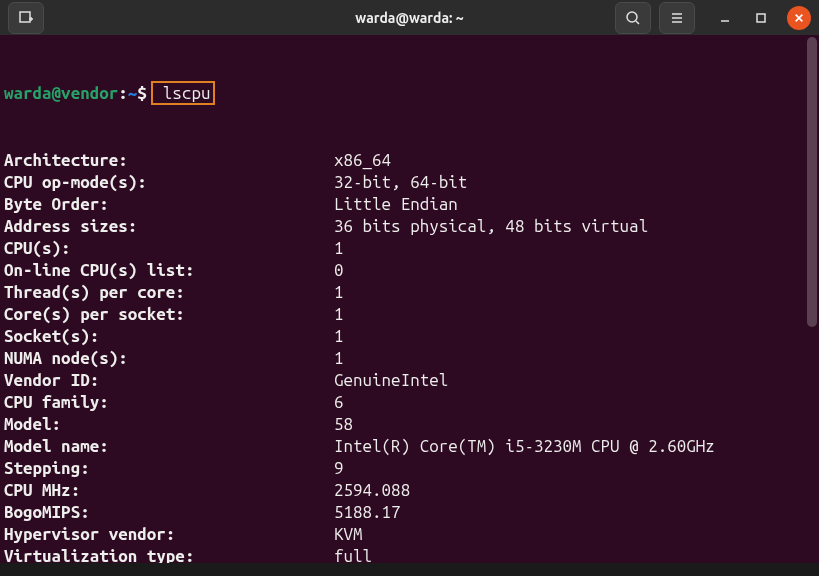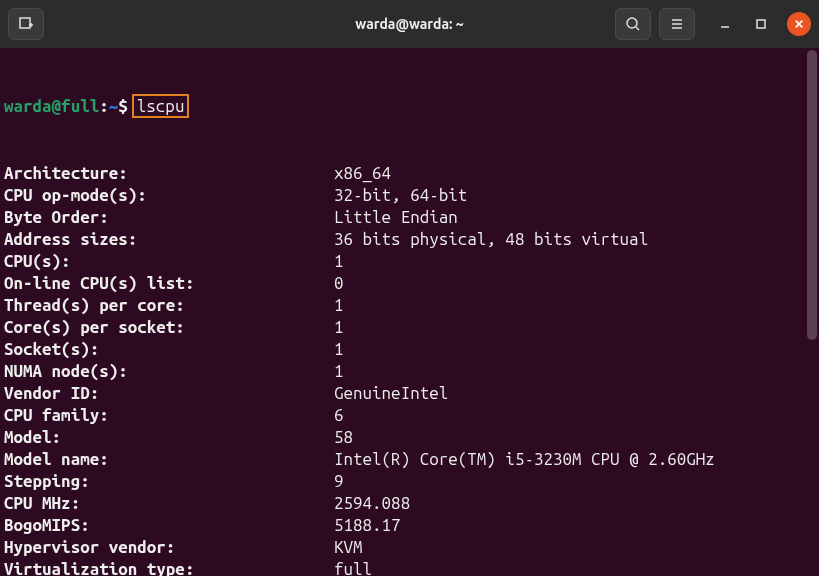--- a/index.html
+++ b/index.html
@@ -8,21 +8,21 @@
       box-sizing: border-box;
     }
     body {
       width: 819px;
       height: 576px;
       background: #1a1a1a;
       font-family: "Ubuntu Mono", "DejaVu Sans Mono", monospace;
       overflow: hidden;
     }
     .titlebar {
-      height: 48px;
+      height: 35px;
       background: #2c2c2c;
       display: flex;
       align-items: center;
       padding: 0 8px;
       position: relative;
       text-align: right;
     }
     .tab-button {
       width: 36px;
       height: 32px;
@@ -135,21 +135,21 @@
       color: #2a7bde;
       font-weight: bold;
     }
     .prompt-dollar {
       color: #eeeeec;
       font-weight: bold;
       margin-right: 4px;
     }
     .command-highlight {
       border: 2px solid #e08020;
-      padding: 0 3px 0px 3px;
+      padding: 0 3px 0px 10px;
       color: #eeeeec;
       display: inline-block;
       line-height: 20px;
     }
     .output-line {
       display: flex;
     }
     .output-label {
       width: 330px;
       display: inline-block;
@@ -210,17 +210,17 @@
           <line x1="2" y1="2" x2="10" y2="10"></line>
           <line x1="10" y1="2" x2="2" y2="10"></line>
         </svg>
       </div>
     </div>
   </div>
 </div>
 
 <div class="terminal">
   <div class="terminal-content">
-    <div class="prompt-line"><span class="prompt-user">warda@full</span><span class="prompt-colon">:</span><span class="prompt-path">~</span><span class="prompt-dollar">$</span><span class="command-highlight">lscpu</span></div>
+    <div class="prompt-line"><span class="prompt-user">warda@vendor</span><span class="prompt-colon">:</span><span class="prompt-path">~</span><span class="prompt-dollar">$</span><span class="command-highlight">lscpu</span></div>
     <div id="output-container"><div class="output-line"><span class="output-label">Architecture:</span><span class="output-value">x86_64</span></div><div class="output-line"><span class="output-label">CPU op-mode(s):</span><span class="output-value">32-bit, 64-bit</span></div><div class="output-line"><span class="output-label">Byte Order:</span><span class="output-value">Little Endian</span></div><div class="output-line"><span class="output-label">Address sizes:</span><span class="output-value">36 bits physical, 48 bits virtual</span></div><div class="output-line"><span class="output-label">CPU(s):</span><span class="output-value">1</span></div><div class="output-line"><span class="output-label">On-line CPU(s) list:</span><span class="output-value">0</span></div><div class="output-line"><span class="output-label">Thread(s) per core:</span><span class="output-value">1</span></div><div class="output-line"><span class="output-label">Core(s) per socket:</span><span class="output-value">1</span></div><div class="output-line"><span class="output-label">Socket(s):</span><span class="output-value">1</span></div><div class="output-line"><span class="output-label">NUMA node(s):</span><span class="output-value">1</span></div><div class="output-line"><span class="output-label">Vendor ID:</span><span class="output-value">GenuineIntel</span></div><div class="output-line"><span class="output-label">CPU family:</span><span class="output-value">6</span></div><div class="output-line"><span class="output-label">Model:</span><span class="output-value">58</span></div><div class="output-line"><span class="output-label">Model name:</span><span class="output-value">Intel(R) Core(TM) i5-3230M CPU @ 2.60GHz</span></div><div class="output-line"><span class="output-label">Stepping:</span><span class="output-value">9</span></div><div class="output-line"><span class="output-label">CPU MHz:</span><span class="output-value">2594.088</span></div><div class="output-line"><span class="output-label">BogoMIPS:</span><span class="output-value">5188.17</span></div><div class="output-line"><span class="output-label">Hypervisor vendor:</span><span class="output-value">KVM</span></div><div class="output-line"><span class="output-label">Virtualization type:</span><span class="output-value">full</span></div></div>
   </div>
   <div class="scrollbar"></div>
 </div>
 
 </body></html>

